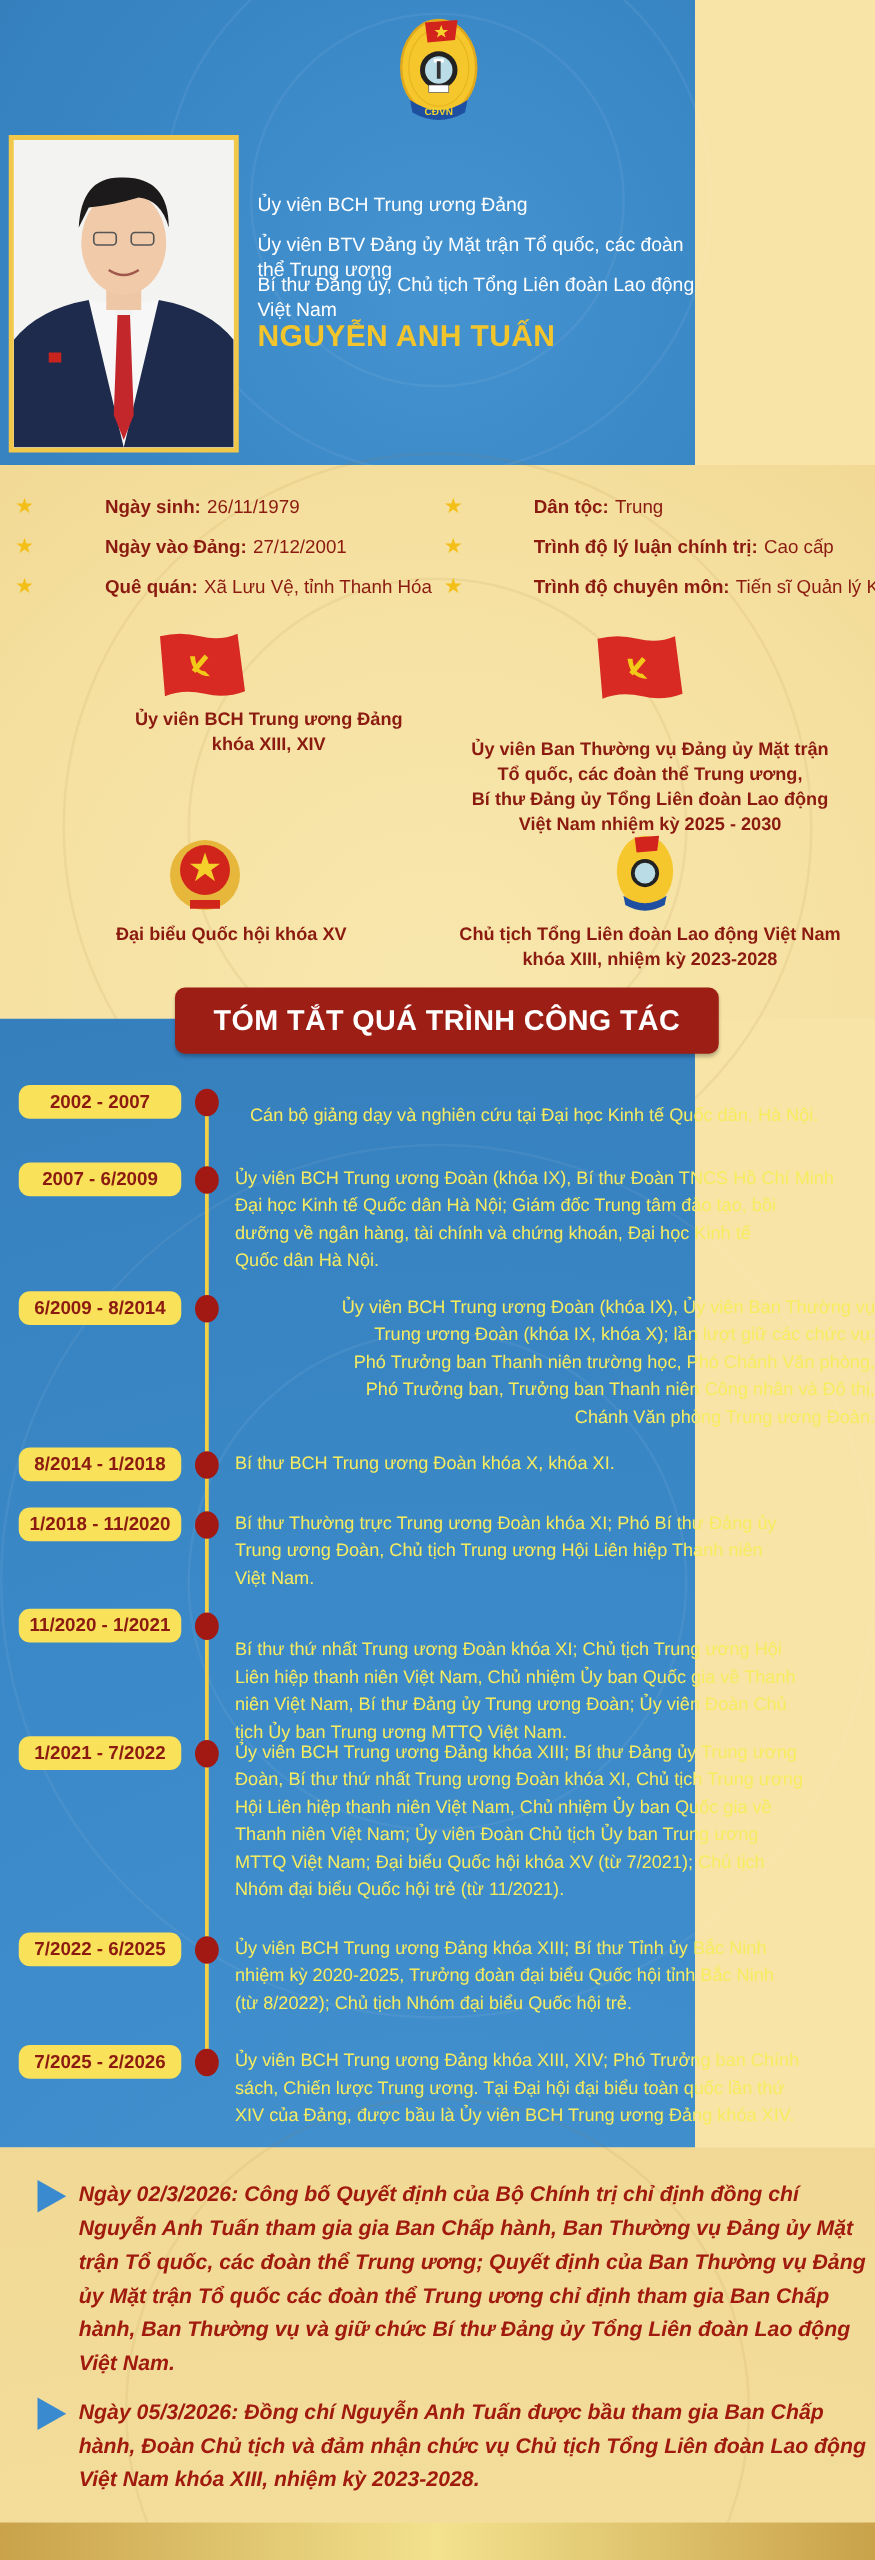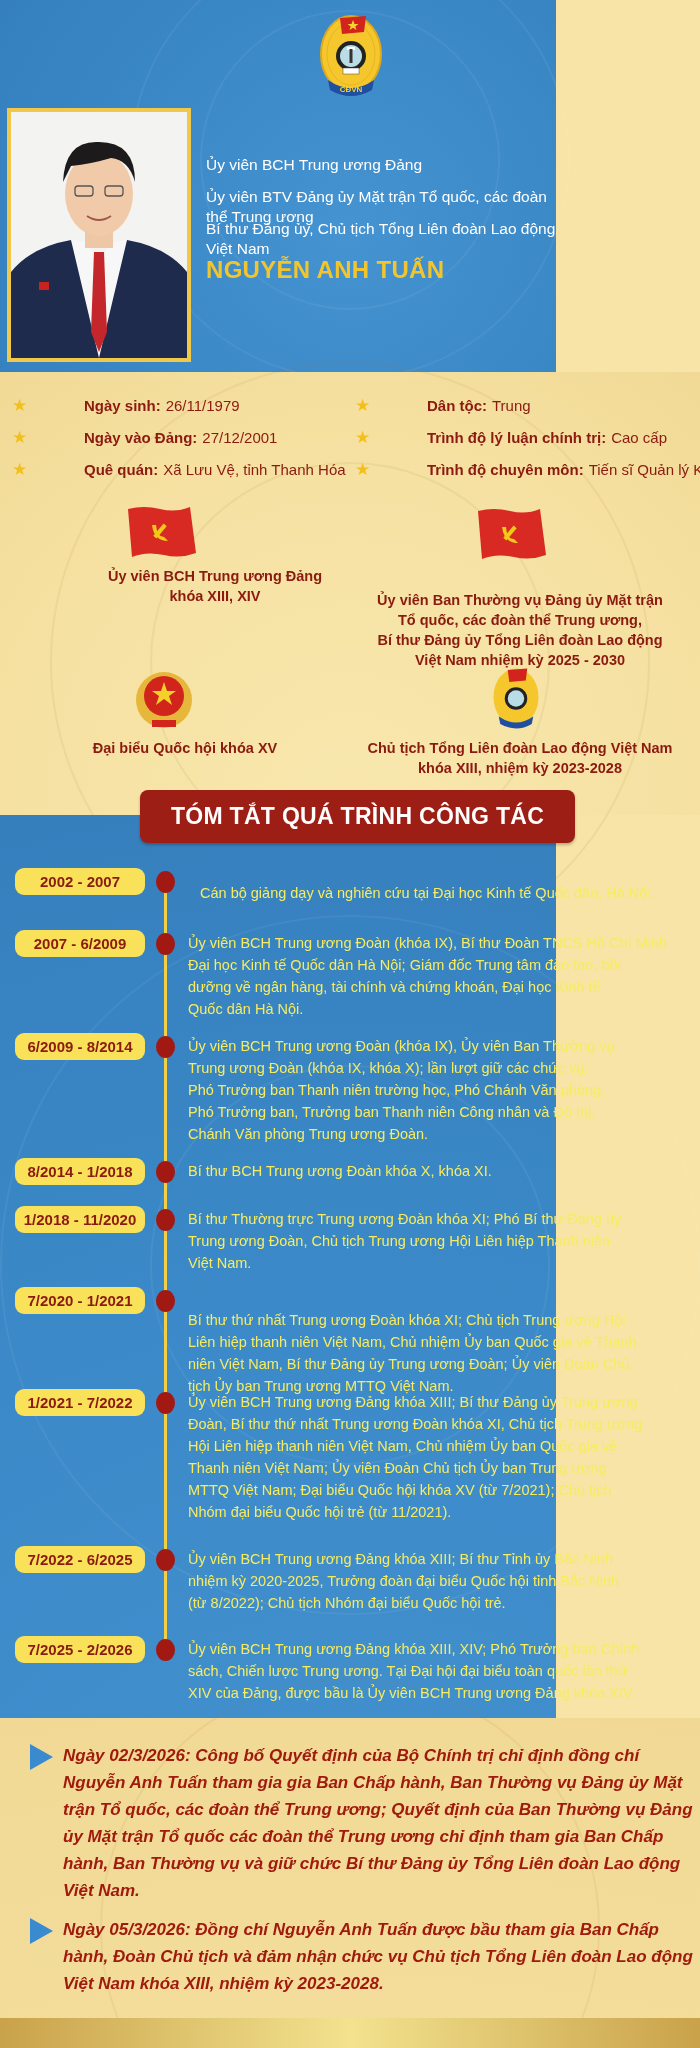--- a/index.html
+++ b/index.html
@@ -206,40 +206,40 @@
   <div class="pill">2007 - 6/2009</div>
   <div class="dot" style="top:3px;"></div>
   <div class="tdesc" style="top:2px;">Ủy viên BCH Trung ương Đoàn (khóa IX), Bí thư Đoàn TNCS Hồ Chí Minh
 Đại học Kinh tế Quốc dân Hà Nội; Giám đốc Trung tâm đào tạo, bồi
 dưỡng về ngân hàng, tài chính và chứng khoán, Đại học Kinh tế
 Quốc dân Hà Nội.</div>
 </div>
 <div class="trow" style="top:1033px;">
   <div class="pill">6/2009 - 8/2014</div>
   <div class="dot" style="top:3px;"></div>
-  <div class="tdesc" style="top:2px;">Ủy viên BCH Trung ương Đoàn (khóa IX), Ủy viên Ban Thường vụ
+  <div class="tdesc" style="top:2px;text-align:right;">Ủy viên BCH Trung ương Đoàn (khóa IX), Ủy viên Ban Thường vụ
 Trung ương Đoàn (khóa IX, khóa X); lần lượt giữ các chức vụ:
 Phó Trưởng ban Thanh niên trường học, Phó Chánh Văn phòng,
  Phó Trưởng ban, Trưởng ban Thanh niên Công nhân và Đô thị,
 Chánh Văn phòng Trung ương Đoàn.</div>
 </div>
 <div class="trow" style="top:1158px;">
   <div class="pill">8/2014 - 1/2018</div>
   <div class="dot" style="top:3px;"></div>
   <div class="tdesc" style="top:2px;">Bí thư BCH Trung ương Đoàn khóa X, khóa XI.</div>
 </div>
 <div class="trow" style="top:1206px;">
   <div class="pill">1/2018 - 11/2020</div>
   <div class="dot" style="top:3px;"></div>
   <div class="tdesc" style="top:2px;">Bí thư Thường trực Trung ương Đoàn khóa XI; Phó Bí thư Đảng ủy
 Trung ương Đoàn, Chủ tịch Trung ương Hội Liên hiệp Thanh niên
 Việt Nam.</div>
 </div>
 <div class="trow" style="top:1287px;">
-  <div class="pill">7/2020 - 1/2021</div>
+  <div class="pill">11/2020 - 1/2021</div>
   <div class="dot" style="top:3px;"></div>
   <div class="tdesc" style="top:2px;margin-top:20px;">Bí thư thứ nhất Trung ương Đoàn khóa XI; Chủ tịch Trung ương Hội
 Liên hiệp thanh niên Việt Nam, Chủ nhiệm Ủy ban Quốc gia về Thanh
 niên Việt Nam, Bí thư Đảng ủy Trung ương Đoàn; Ủy viên Đoàn Chủ
 tịch Ủy ban Trung ương MTTQ Việt Nam.</div>
 </div>
 <div class="trow" style="top:1389px;">
   <div class="pill">1/2021 - 7/2022</div>
   <div class="dot" style="top:3px;"></div>
   <div class="tdesc" style="top:2px;">Ủy viên BCH Trung ương Đảng khóa XIII; Bí thư Đảng ủy Trung ương

